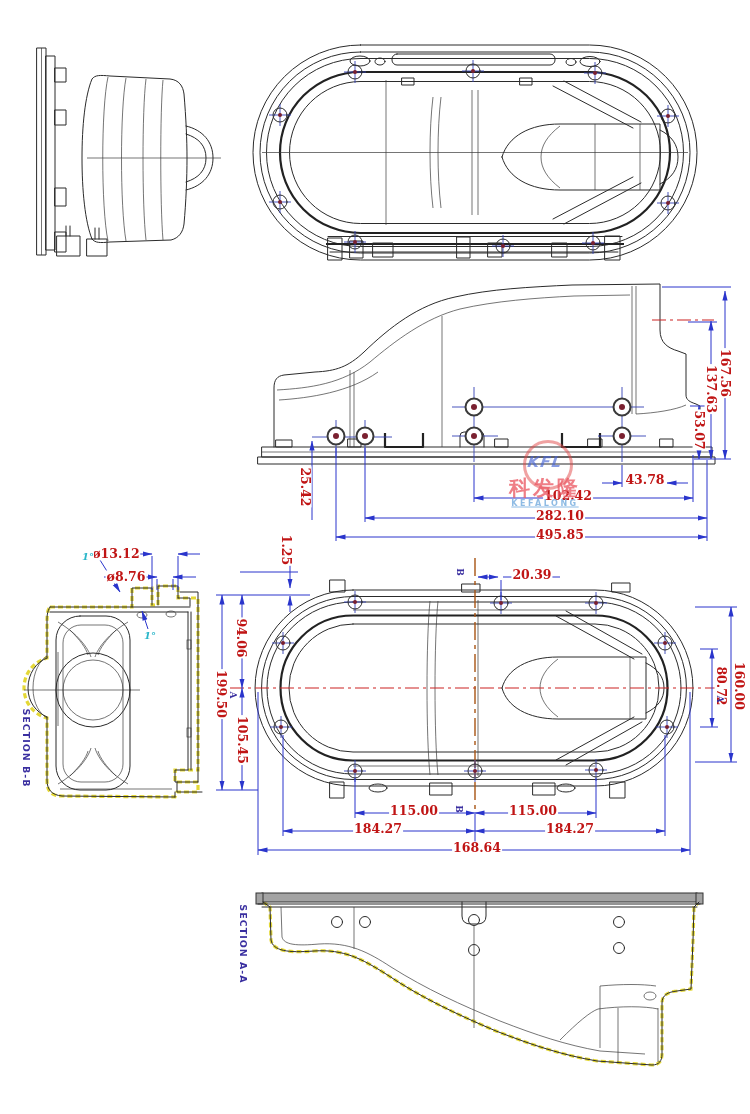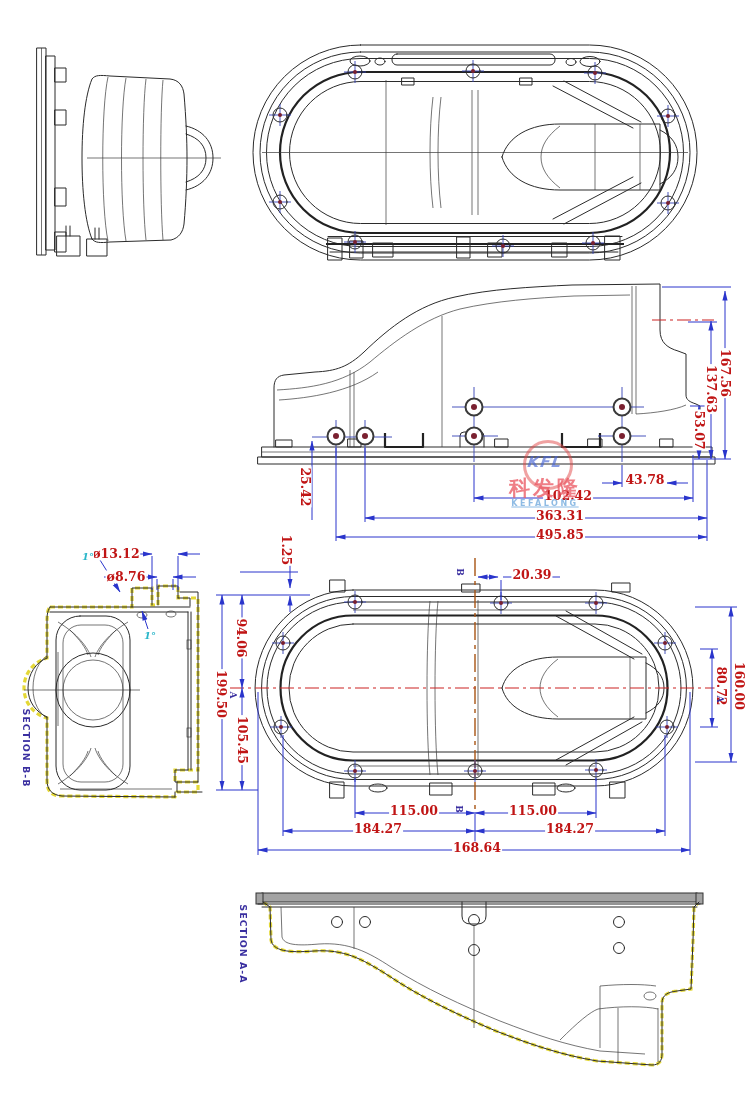--- a/index.html
+++ b/index.html
@@ -286,21 +286,21 @@
     <ellipse class="k8" cx="650" cy="996" rx="6" ry="4"></ellipse>
   </g>
 </svg>
 
 <div class="dim v" style="left:725px;top:373px">167.56</div>
 <div class="dim v" style="left:711px;top:389px">137.63</div>
 <div class="dim v" style="left:699px;top:430px">53.07</div>
 <div class="dim v" style="left:305px;top:487px">25.42</div>
 <div class="dim" style="left:645px;top:480px">43.78</div>
 <div class="dim" style="left:568px;top:496px">102.42</div>
-<div class="dim" style="left:560px;top:516px">363.31</div>
+<div class="dim" style="left:560px;top:516px">282.10</div>
 <div class="dim" style="left:560px;top:535px">495.85</div>
 
 <div class="dim" style="left:116px;top:554px">ø13.12</div>
 <div class="dim" style="left:126px;top:577px">ø8.76</div>
 <div class="cyan" style="left:88px;top:557px">1°</div>
 <div class="cyan" style="left:150px;top:636px">1°</div>
 
 <div class="dim v" style="left:286px;top:550px">1.25</div>
 <div class="dim" style="left:532px;top:575px">20.39</div>
 <div class="dim v" style="left:241px;top:638px">94.06</div>

